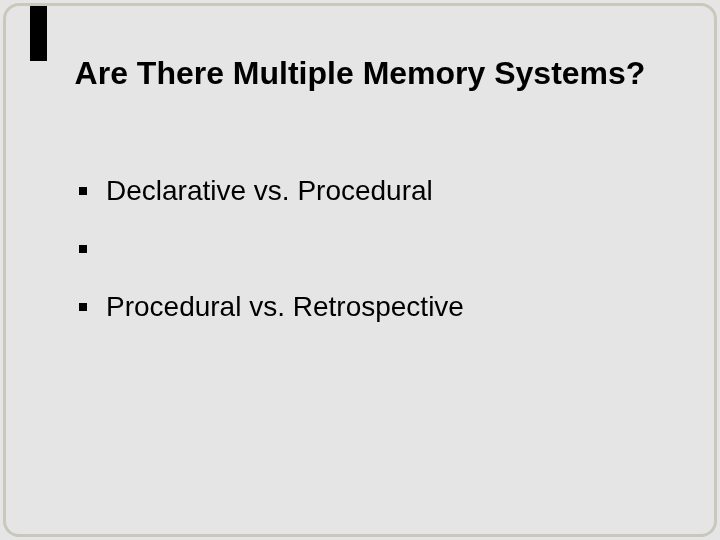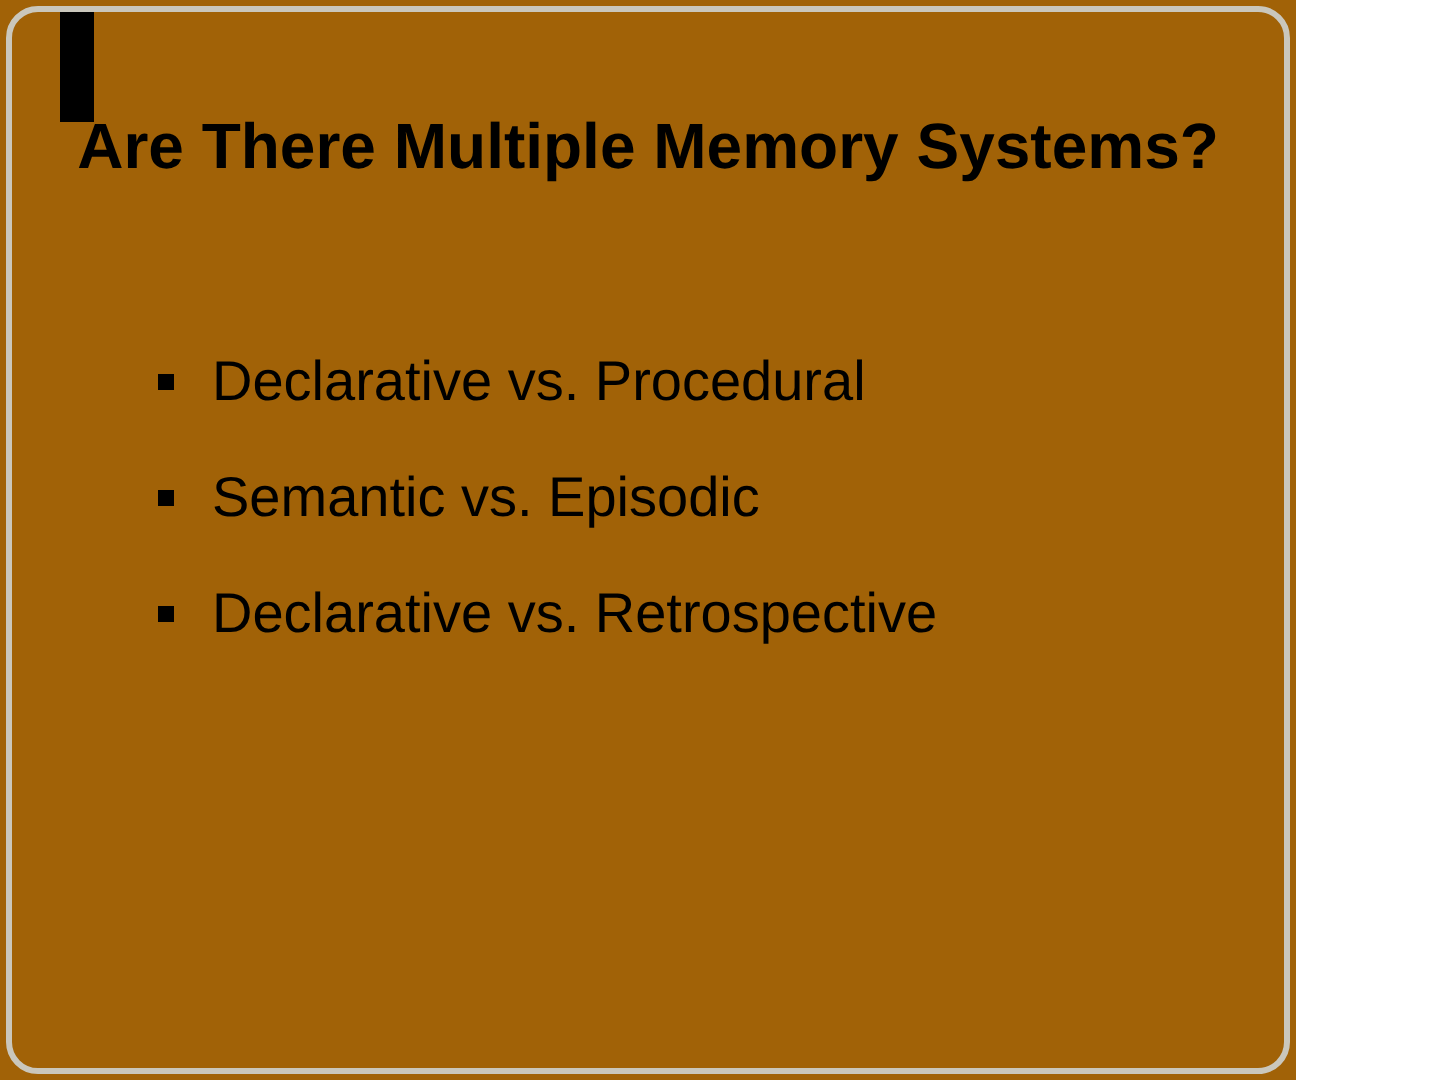--- a/index.html
+++ b/index.html
@@ -2,23 +2,23 @@
 <html><head>
 <meta charset="utf-8">
 <style>
   html, body {
     margin: 0;
     padding: 0;
     background: #ffffff;
   }
   .slide {
     position: relative;
-    width: 648px;
+    width: 720px;
     height: 540px;
-    background: #a16207;
+    background: #e5e5e5;
     overflow: hidden;
     font-family: "Liberation Sans", "DejaVu Sans", sans-serif;
     color: #000000;
   }
   .slide-border {
     position: absolute;
     left: 3px;
     top: 3px;
     right: 3px;
     bottom: 3px;
@@ -83,21 +83,20 @@
 
   <div class="slide-title">Are There Multiple Memory Systems?</div>
 
   <ul class="bullet-list">
     <li class="bullet-item">
       <span class="bullet-square"></span>
       <span>Declarative vs. Procedural</span>
     </li>
     <li class="bullet-item">
       <span class="bullet-square"></span>
-      <span>Semantic vs. Episodic</span>
     </li>
     <li class="bullet-item">
       <span class="bullet-square"></span>
-      <span>Declarative vs. Retrospective</span>
+      <span>Procedural vs. Retrospective</span>
     </li>
   </ul>
 
 </div>
 
 </body></html>

